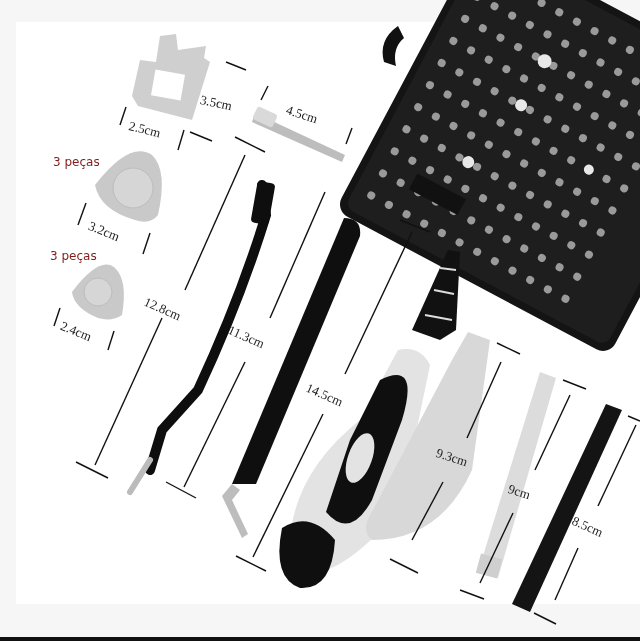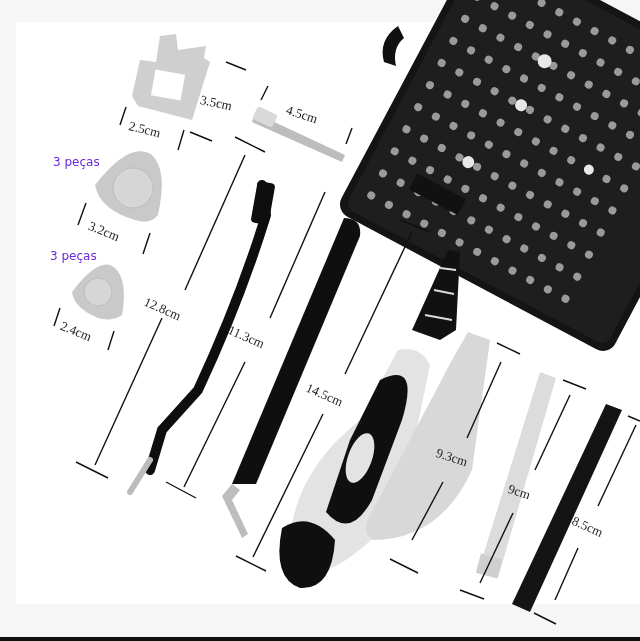--- a/index.html
+++ b/index.html
@@ -1,21 +1,21 @@
 <!DOCTYPE html>
 <html><head>
 <meta charset="utf-8">
 <style>
   html,body{margin:0;padding:0;}
   body{width:640px;height:641px;position:relative;overflow:hidden;background:#f6f6f6;font-family:"Liberation Serif",serif;}
   .canvas{position:absolute;left:16px;top:22px;width:624px;height:582px;background:#ffffff;}
   .bottom-strip{position:absolute;left:0;top:637px;width:640px;height:4px;background:#111;}
   svg.scene{position:absolute;left:0;top:0;width:640px;height:641px;}
   .lbl{position:absolute;font-family:"Liberation Serif",serif;font-size:13px;color:#222;white-space:nowrap;transform-origin:left top;}
-  .qty{position:absolute;font-family:"DejaVu Sans",sans-serif;font-size:12px;color:#6d28d9;white-space:nowrap;}
+  .qty{position:absolute;font-family:"DejaVu Sans",sans-serif;font-size:12px;color:#7f1d1d;white-space:nowrap;}
 </style>
 </head>
 <body>
 
 <div class="canvas"></div>
 
 <svg class="scene" viewBox="0 0 640 641">
 
   <g transform="rotate(28 520 150)">
     <rect x="385" y="-20" width="310" height="310" rx="14" fill="#141414"></rect>

